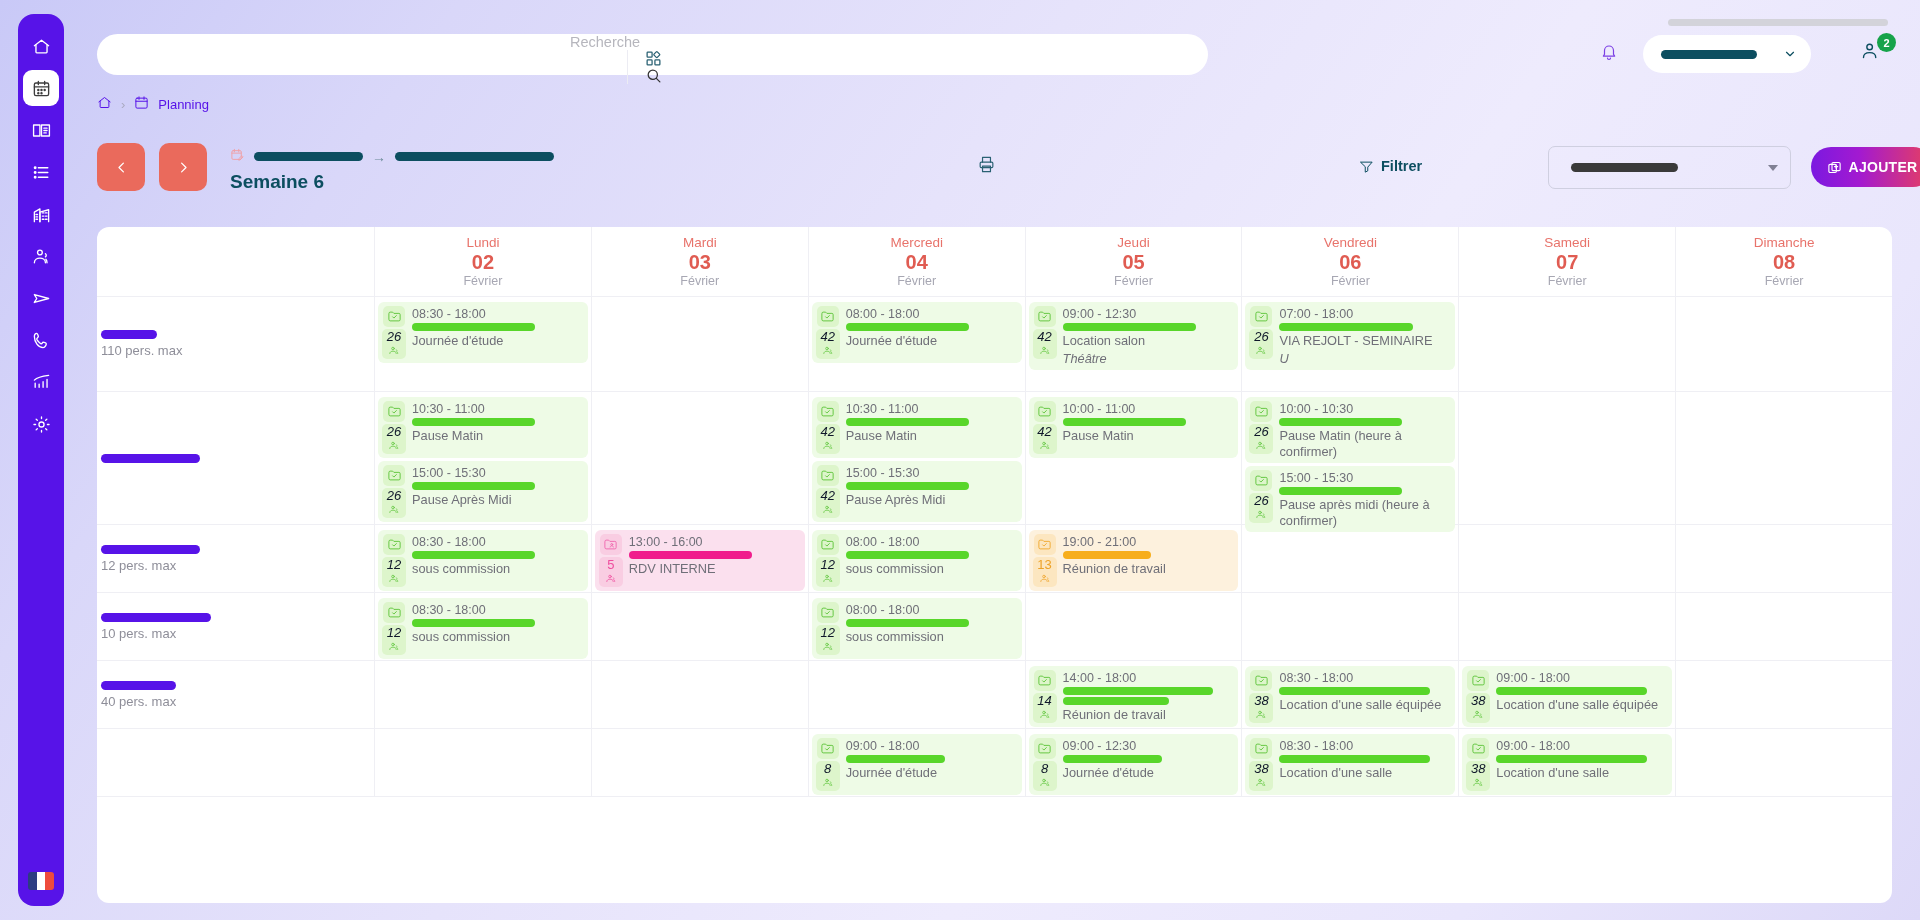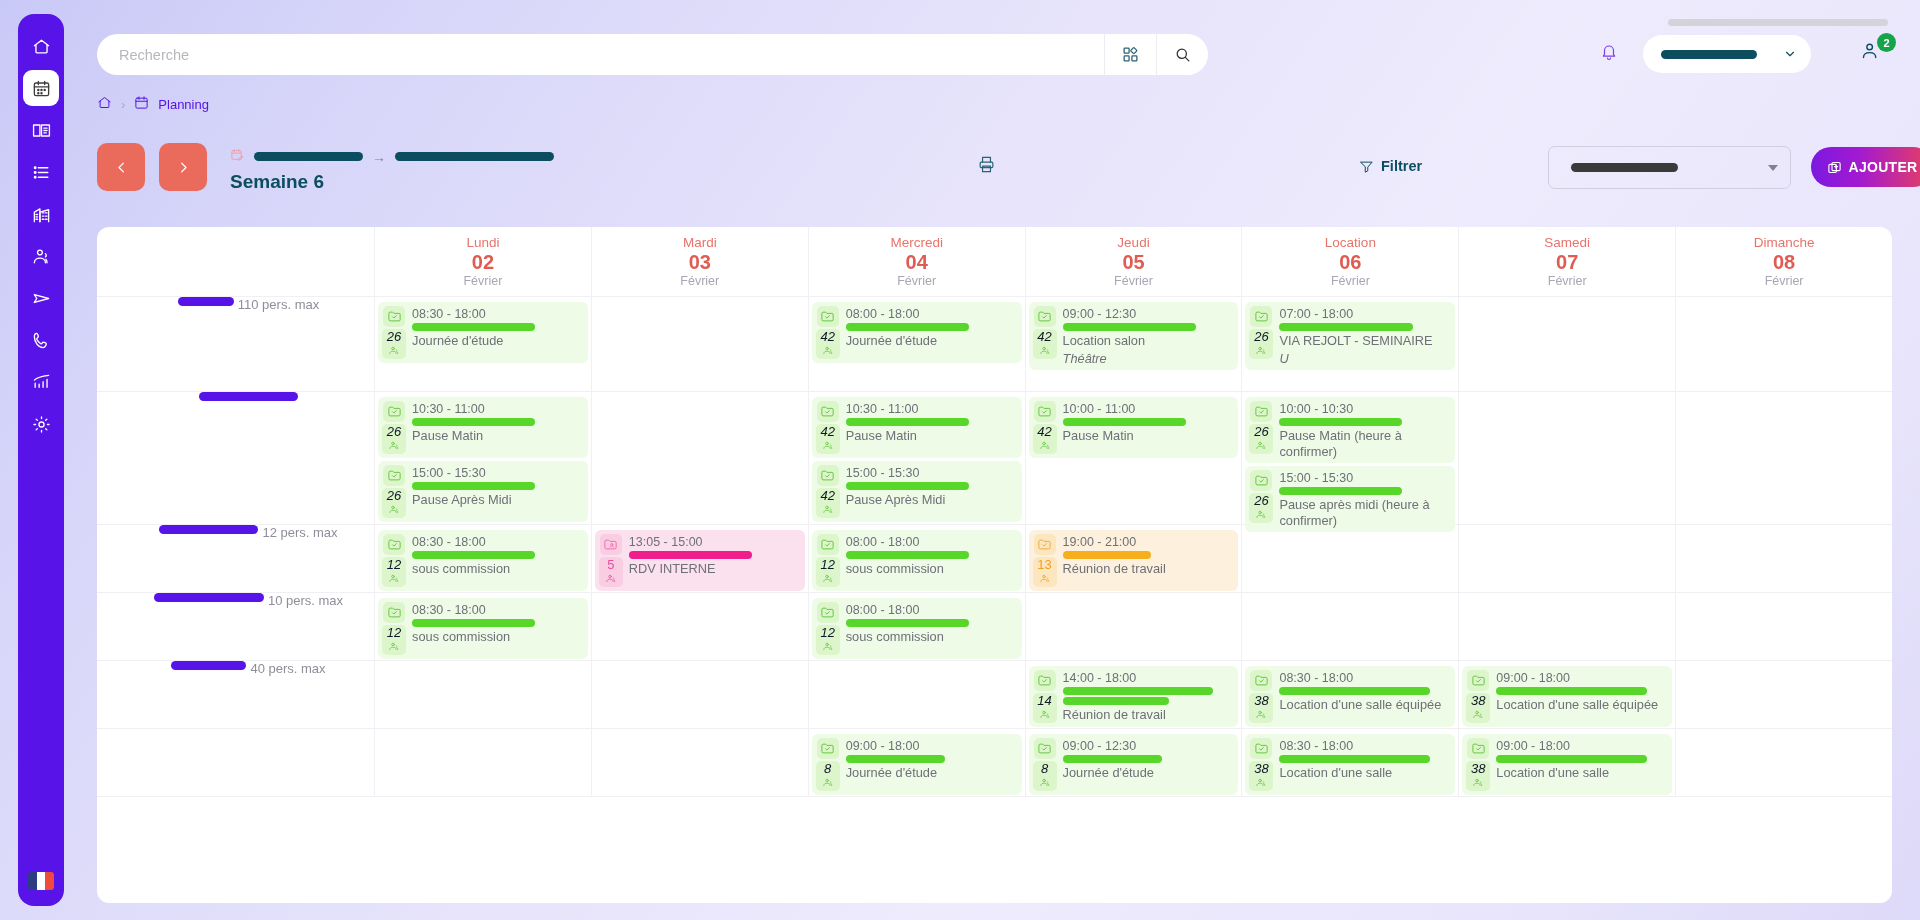--- a/index.html
+++ b/index.html
@@ -28,21 +28,21 @@
   #flag-btn{position:absolute;bottom:16px;left:50%;transform:translateX(-50%);
     width:26px;height:18px;border-radius:3px;overflow:hidden;display:flex;cursor:pointer;}
   #flag-btn i{flex:1;display:block;height:100%;}
   #flag-btn i:nth-child(1){background:#2c3d82;}
   #flag-btn i:nth-child(2){background:#fff;}
   #flag-btn i:nth-child(3){background:#ee4b3c;}
 
   
   #searchbar{
     position:absolute;left:97px;top:34px;width:1111px;height:41px;
-    background:#fff;border-radius:21px;display:flex;align-items:center;
+    background:#fff;border-radius:21px;display:flex;align-items:center;flex-direction:column;
   }
   #search-input{
     flex:1;border:0;outline:0;background:transparent;height:100%;
     padding-left:22px;font-size:14.5px;font-family:"Liberation Sans",sans-serif;color:#555;
   }
   #search-input::placeholder{color:#b6b6bd;}
   .sb-btn{width:52px;height:100%;display:flex;align-items:center;justify-content:center;
     border-left:1px solid #ececf3;cursor:pointer;}
   .sb-btn:last-child{border-radius:0 21px 21px 0;}
   .sb-btn svg{width:17px;height:17px;}
@@ -123,22 +123,22 @@
   }
   .cal-head{display:flex;height:70px;border-bottom:1px solid #efeff4;}
   .head-corner{width:277px;flex:none;}
   .head-day{flex:1;border-left:1px solid #efeff4;display:flex;flex-direction:column;
     align-items:center;justify-content:center;gap:1px;}
   .head-day .dn{font-size:13.5px;color:#e8736b;}
   .head-day .dd{font-size:20px;font-weight:bold;color:#e05c52;line-height:1.1;}
   .head-day .dm{font-size:12.5px;color:#a7a7b3;}
 
   .cal-row{display:flex;border-bottom:1px solid #efeff4;}
-  .room-cell{width:277px;flex:none;display:flex;flex-direction:row;
-    justify-content:center;padding-left:26px;gap:4px;}
+  .room-cell{width:277px;flex:none;display:flex;flex-direction:column;
+    justify-content:center;padding-left:4px;gap:4px;}
   .room-cell .rbar{height:9px;border-radius:5px;background:#5713e8;}
   .room-cell .rcap{font-size:13px;color:#8e8e99;}
   .day-cell{flex:1;border-left:1px solid #efeff4;padding:5px 3px;
     display:flex;flex-direction:column;gap:3px;}
 
   .ev{border-radius:6px;padding:4px 5px 4px 4px;display:flex;gap:6px;align-items:flex-start;}
   .ev.green{background:#eefbe6;}
   .ev.pink{background:#fbe0ee;}
   .ev.orange{background:#fdf1dd;}
   .ev-left{display:flex;flex-direction:column;align-items:center;gap:2px;width:24px;flex:none;}
@@ -379,21 +379,21 @@
         <div class="dn">Mercredi</div>
         <div class="dd">04</div>
         <div class="dm">Février</div>
       </div>
       <div class="head-day">
         <div class="dn">Jeudi</div>
         <div class="dd">05</div>
         <div class="dm">Février</div>
       </div>
       <div class="head-day">
-        <div class="dn">Location</div>
+        <div class="dn">Vendredi</div>
         <div class="dd">06</div>
         <div class="dm">Février</div>
       </div>
       <div class="head-day">
         <div class="dn">Samedi</div>
         <div class="dd">07</div>
         <div class="dm">Février</div>
       </div>
       <div class="head-day">
         <div class="dn">Dimanche</div>
@@ -746,21 +746,21 @@
                 <span class="num">5</span>
                 <svg viewBox="0 0 24 24">
                   <circle cx="10" cy="7" r="2.6"></circle>
                   <path d="M3.5 17c0-3 3-4.6 6.5-4.6s6.5 1.6 6.5 4.6"></path>
                   <path d="M17 9.5a2 2 0 0 1 0 3.2"></path>
                   <path d="M19.5 17c0-1.4-.4-2.5-1.1-3.3"></path>
                 </svg>
               </div>
             </div>
             <div class="ev-body">
-              <div class="ev-time">13:05 - 15:00</div>
+              <div class="ev-time">13:00 - 16:00</div>
               <div class="ev-bar" style="width:72%"></div>
               <div class="ev-title">RDV INTERNE</div>
             </div>
           </div>
         </div>
         <div class="day-cell">
           <div class="ev green">
             <div class="ev-left">
               <div class="ev-icon">
                 <svg viewBox="0 0 24 24">

